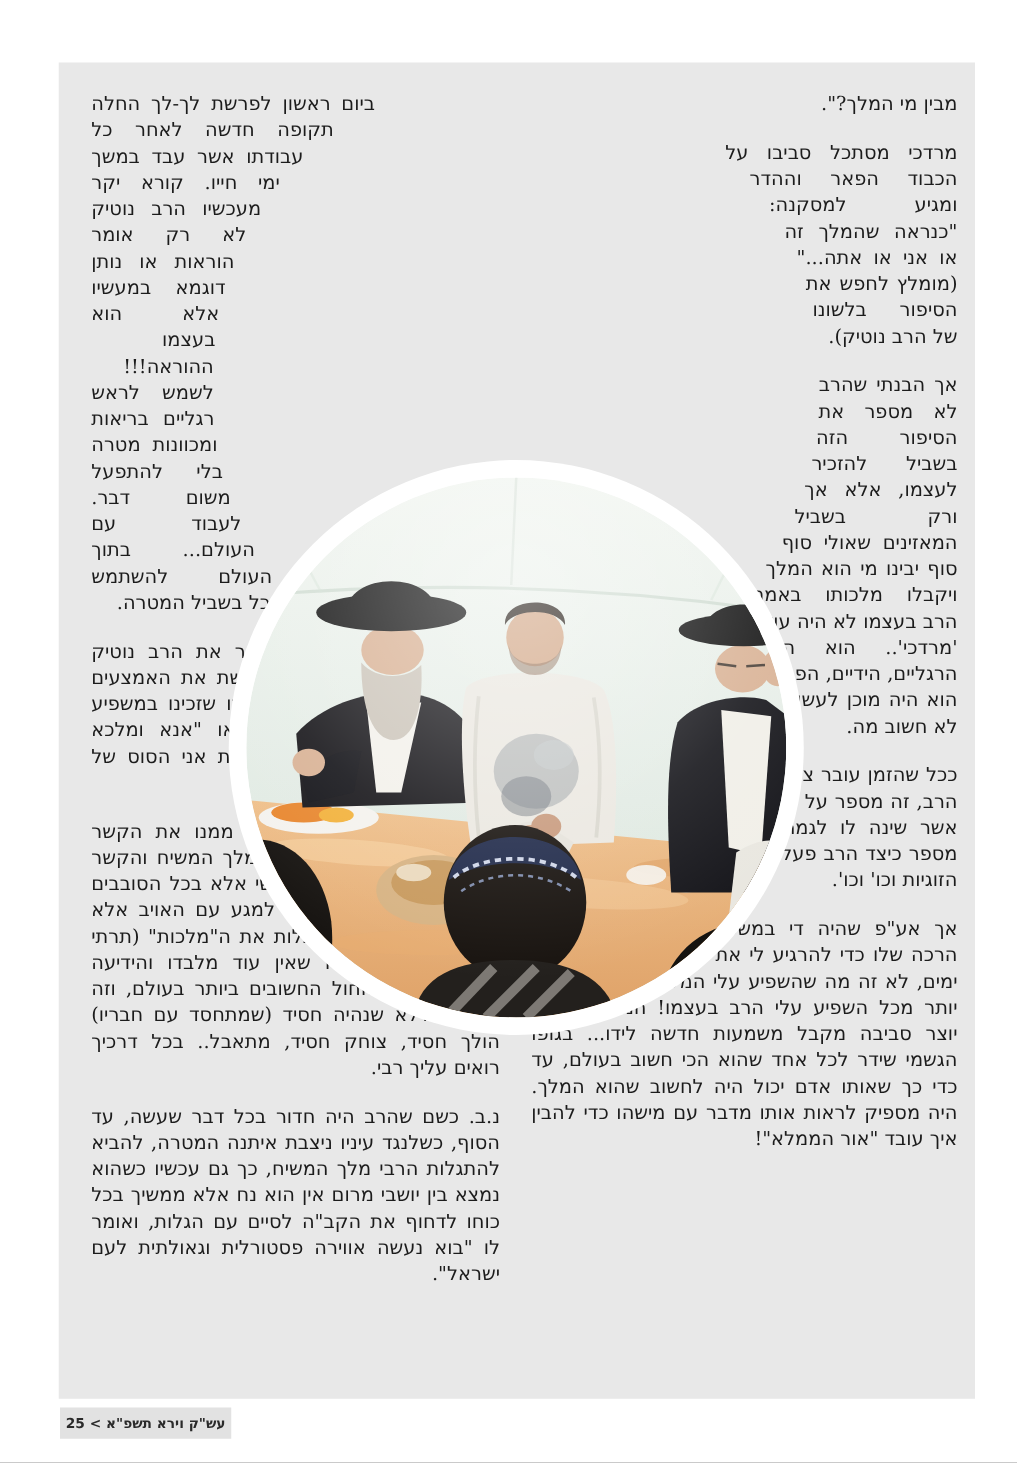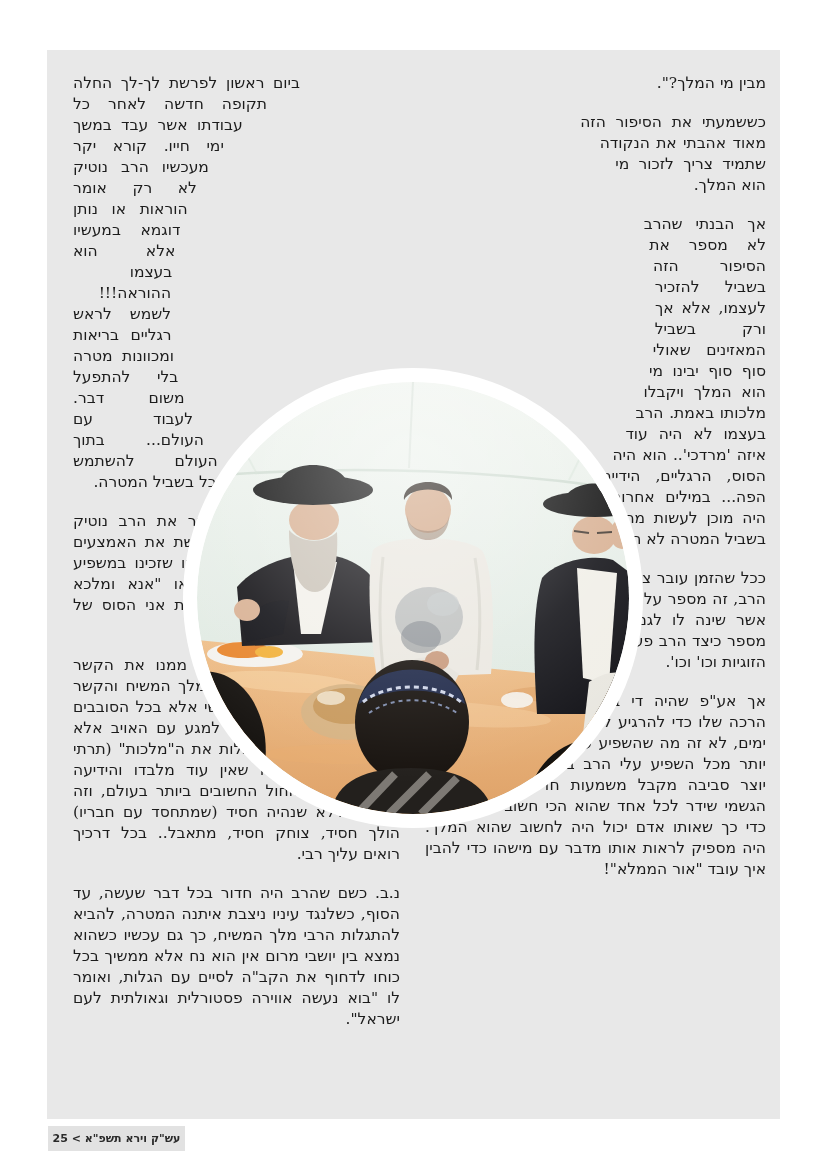--- a/index.html
+++ b/index.html
@@ -54,21 +54,21 @@
       <div class="wrap-l"></div>
       <p>ביום ראשון לפרשת לך-לך החלה תקופה חדשה לאחר כל עבודתו אשר עבד במשך ימי חייו. קורא יקר מעכשיו הרב נוטיק לא רק אומר הוראות או נותן דוגמא במעשיו אלא הוא בעצמו ההוראה!!! לשמש לראש רגליים בריאות ומכוונות מטרה בלי להתפעל משום דבר. לעבוד עם העולם... בתוך העולם להשתמש בהכל בשביל המטרה.</p>
       <p>כל מי שהכיר את הרב נוטיק יודע: המטרה מקדשת את האמצעים וכל האמצעים כשרים! .. אשרינו שזכינו במשפיע כזה אשר על מבטו בלבד ראו "אנא ומלכא בלחודוהי" הליכה איטית שאומרת אני הסוס של המלך.</p>
       <p>זה הזמן שלי כתלמידו לקבל ממנו את הקשר הישיר והעצמי לרבי שליט"א מלך המשיח והקשר הזה חדר לא רק בגופו האישי אלא בכל הסובבים אותו! בלי לפחד מחתירה למגע עם האויב אלא מתוך העולם להאיר ולגלות את ה"מלכות" (תרתי משמע) וע"י ההבנה שאין עוד מלבדו והידיעה שאנחנו גרגירי החול החשובים ביותר בעולם, וזה פועל ממילא שנהיה חסיד (שמתחסד עם חבריו) הולך חסיד, צוחק חסיד, מתאבל.. בכל דרכיך רואים עליך רבי.</p>
       <p>נ.ב. כשם שהרב היה חדור בכל דבר שעשה, עד הסוף, כשלנגד עיניו ניצבת איתנה המטרה, להביא להתגלות הרבי מלך המשיח, כך גם עכשיו כשהוא נמצא בין יושבי מרום אין הוא נח אלא ממשיך בכל כוחו לדחוף את הקב"ה לסיים עם הגלות, ואומר לו "בוא נעשה אווירה פסטורלית וגאולתית לעם ישראל".</p>
     </div>
 
     <div class="col col-right" dir="rtl">
       <div class="wrap-r"></div>
       <p>מבין מי המלך?".</p>
-      <p>כששמעתי את הסיפור הזה מאוד אהבתי את הנקודה שתמיד צריך לזכור מי הוא המלך.</p>
+      <p>מרדכי מסתכל סביבו על הכבוד הפאר וההדר ומגיע למסקנה: "כנראה שהמלך זה או אני או אתה..." (מומלץ לחפש את הסיפור בלשונו של הרב נוטיק).</p>
       <p>אך הבנתי שהרב לא מספר את הסיפור הזה בשביל להזכיר לעצמו, אלא אך ורק בשביל המאזינים שאולי סוף סוף יבינו מי הוא המלך ויקבלו מלכותו באמת. הרב בעצמו לא היה עוד איזה 'מרדכי'.. הוא היה הסוס, הרגליים, הידיים, הפה... במילים אחרות הוא היה מוכן לעשות מה כל שצריך בשביל המטרה לא חשוב מה.</p>
       <p>ככל שהזמן עובר צצים עוד ועוד סיפורים נפלאים על הרב, זה מספר על איזה משפט מחץ שהרב אמר לו, אשר שינה לו לגמרי את כל תפיסת העולם, וזה מספר כיצד הרב פעל בשבילו והציל לו את החיים או הזוגיות וכו' וכו'.</p>
       <p>אך אע"פ שהיה די במשפט אחד בטון ובמנגינה הרכה שלו כדי להרגיע לי את הנפש הבהמית לכמה ימים, לא זה מה שהשפיע עלי המשפיע הענק הזה.. יותר מכל השפיע עלי הרב בעצמו! המשפט חסיד יוצר סביבה מקבל משמעות חדשה לידו... בגופו הגשמי שידר לכל אחד שהוא הכי חשוב בעולם, עד כדי כך שאותו אדם יכול היה לחשוב שהוא המלך. היה מספיק לראות אותו מדבר עם מישהו כדי להבין איך עובד "אור הממלא"!</p>
     </div>
   </div>
 
   <div class="photo-ring">
     <svg width="432" height="432" viewBox="0 0 432 432" aria-hidden="true">
       <defs>
         <clipPath id="pc">

